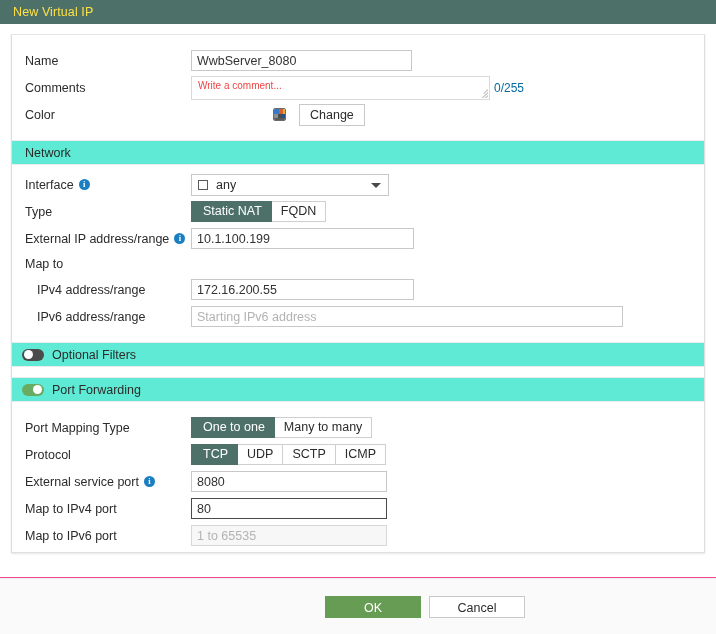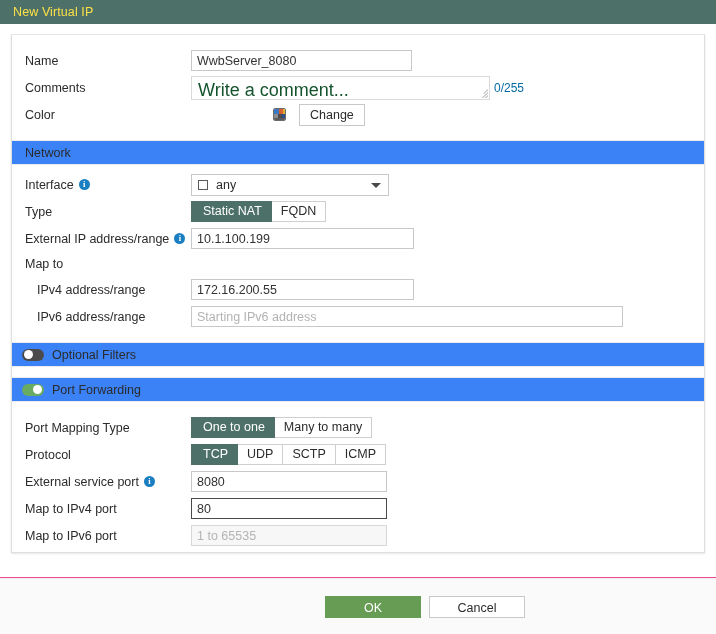--- a/index.html
+++ b/index.html
@@ -128,22 +128,22 @@
     height: 24px;
     border: 1px solid #d9d9d9;
     background: #ffffff;
     position: relative;
     box-sizing: border-box;
   }
   .comment-box .ph {
     position: absolute;
     left: 6px;
     top: 3px;
-    font-size: 18px;
-    color: #14532d;
+    font-size: 10px;
+    color: #ef4444;
   }
   .grip {
     position: absolute;
     right: 1px;
     bottom: 1px;
     width: 13px;
     height: 13px;
     overflow: hidden;
   }
   .grip i {
@@ -200,21 +200,21 @@
     font-size: 12.5px;
     color: #2b2b2b;
     cursor: pointer;
     box-sizing: border-box;
     line-height: 20px;
   }
 
   
   .sec-head {
     height: 25px;
-    background: #3b82f6;
+    background: #5eead4;
     border-top: 1px solid #ececec;
     border-bottom: 1px solid #ececec;
     display: flex;
     align-items: center;
     padding-left: 13px;
     font-size: 12.5px;
     color: #2b2b2b;
     box-sizing: border-box;
   }
   .sec-head.toggle-head { padding-left: 10px; }

